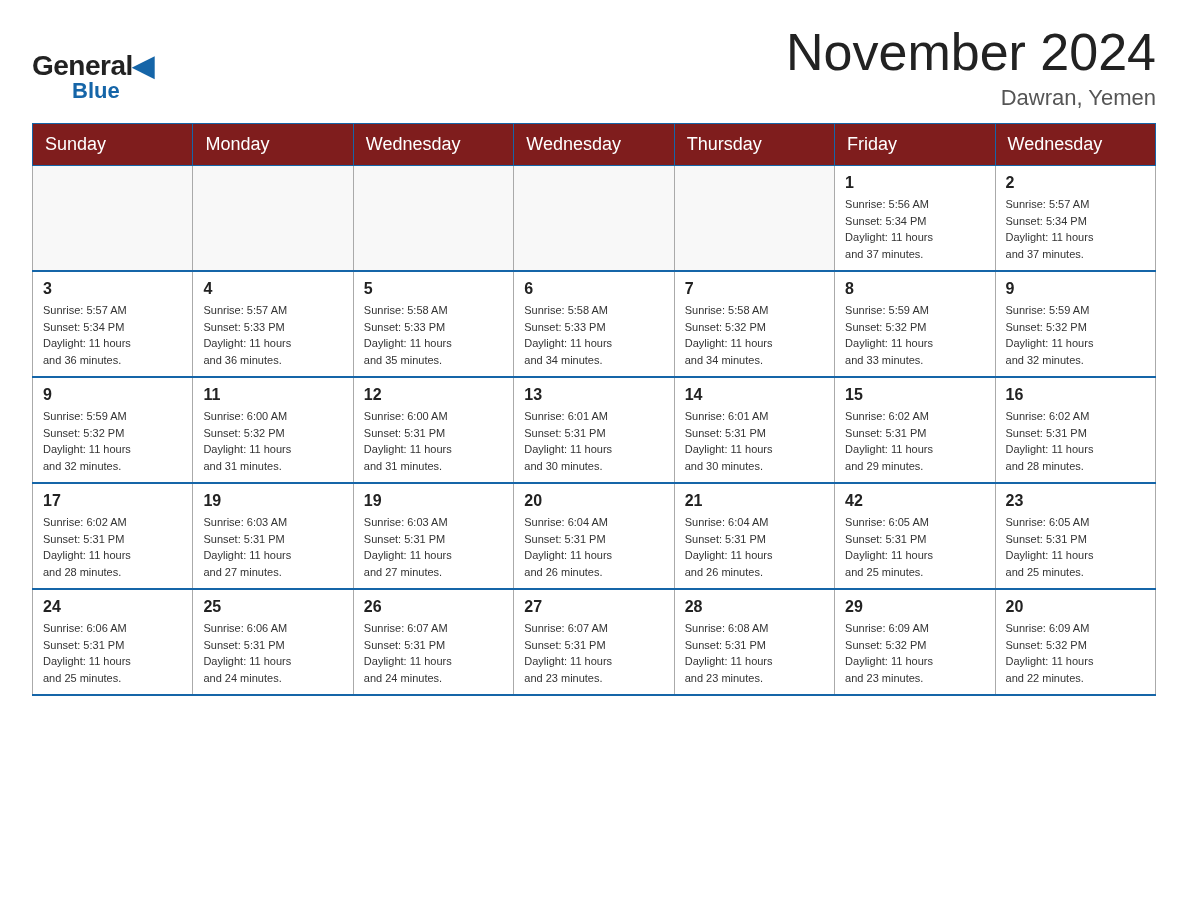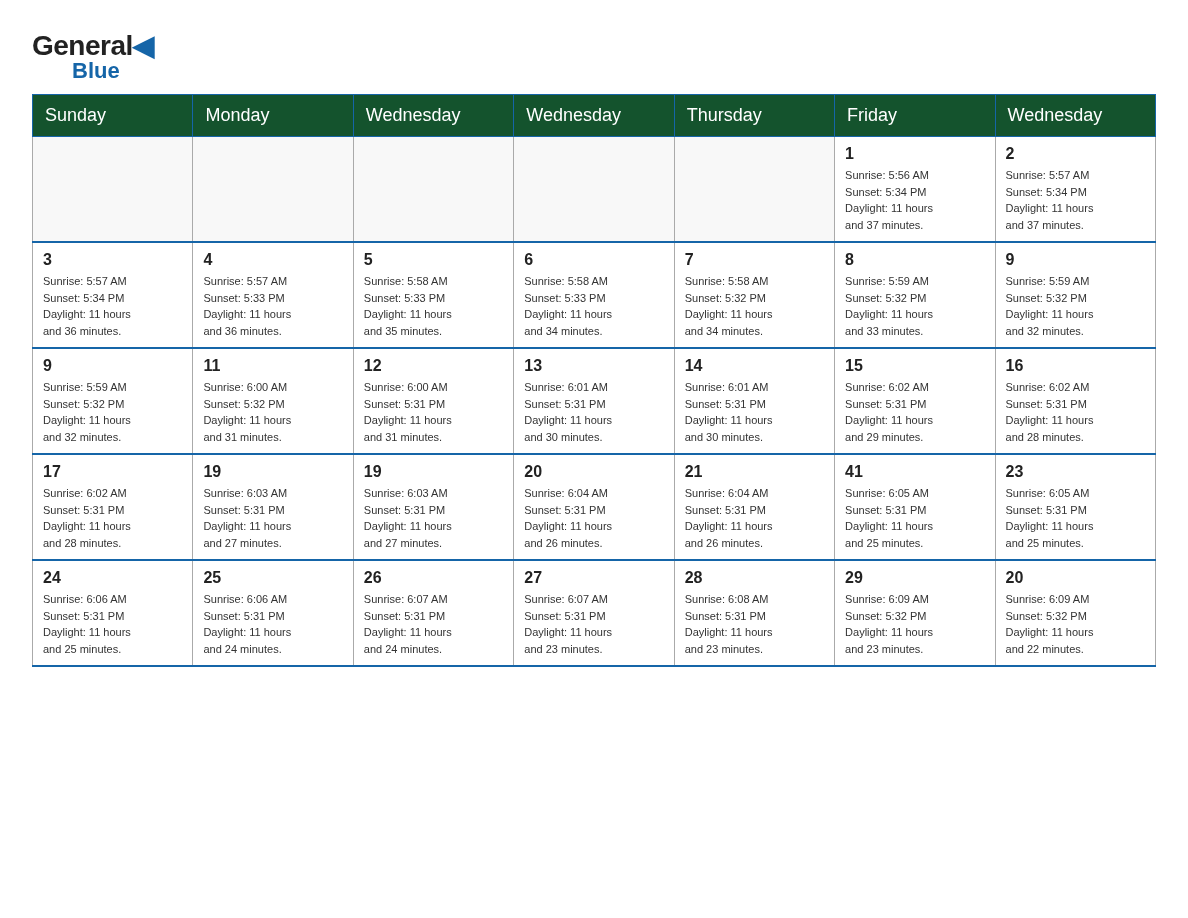--- a/index.html
+++ b/index.html
@@ -21,20 +21,21 @@
       flex-direction: column;
       align-items: flex-start;
       padding-top: 8px;
     }
     .logo-general {
       font-size: 28px;
       font-weight: bold;
       color: #222;
       letter-spacing: -0.5px;
       line-height: 1;
+      margin-top: 20px;
     }
     .logo-general span {
       color: #1565a8;
     }
     .logo-blue {
       font-size: 22px;
       font-weight: bold;
       color: #1565a8;
       margin-left: 40px;
       line-height: 1;
@@ -52,21 +53,21 @@
       font-size: 22px;
       color: #555;
       margin-top: 4px;
     }
     .calendar {
       width: 100%;
       border-collapse: collapse;
       margin-top: 12px;
     }
     .calendar th {
-      background-color: #14532d;
+      background-color: #7f1d1d;
       color: #fff;
       font-size: 18px;
       font-weight: normal;
       padding: 10px 12px;
       text-align: left;
       border: 1px solid #1565a8;
     }
     .calendar td {
       vertical-align: top;
       border: 1px solid #aaa;
@@ -95,20 +96,24 @@
   </style>
 </head>
 <body>
 
 <div class="header-row">
   <div class="logo">
     <div class="logo-general">
       General<span>◀</span>
     </div>
     <div class="logo-blue">Blue</div>
+  </div>
+  <div class="title-block">
+    <div class="month-title">November 2024</div>
+    <div class="location">Dawran, Yemen</div>
   </div>
 </div>
 
 <table class="calendar">
   <thead>
     <tr>
       <th>Sunday</th>
       <th>Monday</th>
       <th>Wednesday</th>
       <th>Wednesday</th>
@@ -208,21 +213,21 @@
         </td>
         <td>
           <span class="day-num">20</span>
           <div class="day-info">Sunrise: 6:04 AM<br>Sunset: 5:31 PM<br>Daylight: 11 hours<br>and 26 minutes.</div>
         </td>
         <td>
           <span class="day-num">21</span>
           <div class="day-info">Sunrise: 6:04 AM<br>Sunset: 5:31 PM<br>Daylight: 11 hours<br>and 26 minutes.</div>
         </td>
         <td>
-          <span class="day-num">41</span>
+          <span class="day-num">42</span>
           <div class="day-info">Sunrise: 6:05 AM<br>Sunset: 5:31 PM<br>Daylight: 11 hours<br>and 25 minutes.</div>
         </td>
         <td>
           <span class="day-num">23</span>
           <div class="day-info">Sunrise: 6:05 AM<br>Sunset: 5:31 PM<br>Daylight: 11 hours<br>and 25 minutes.</div>
         </td>
       </tr>
       <tr class="week-row">
         <td>
           <span class="day-num">24</span>

